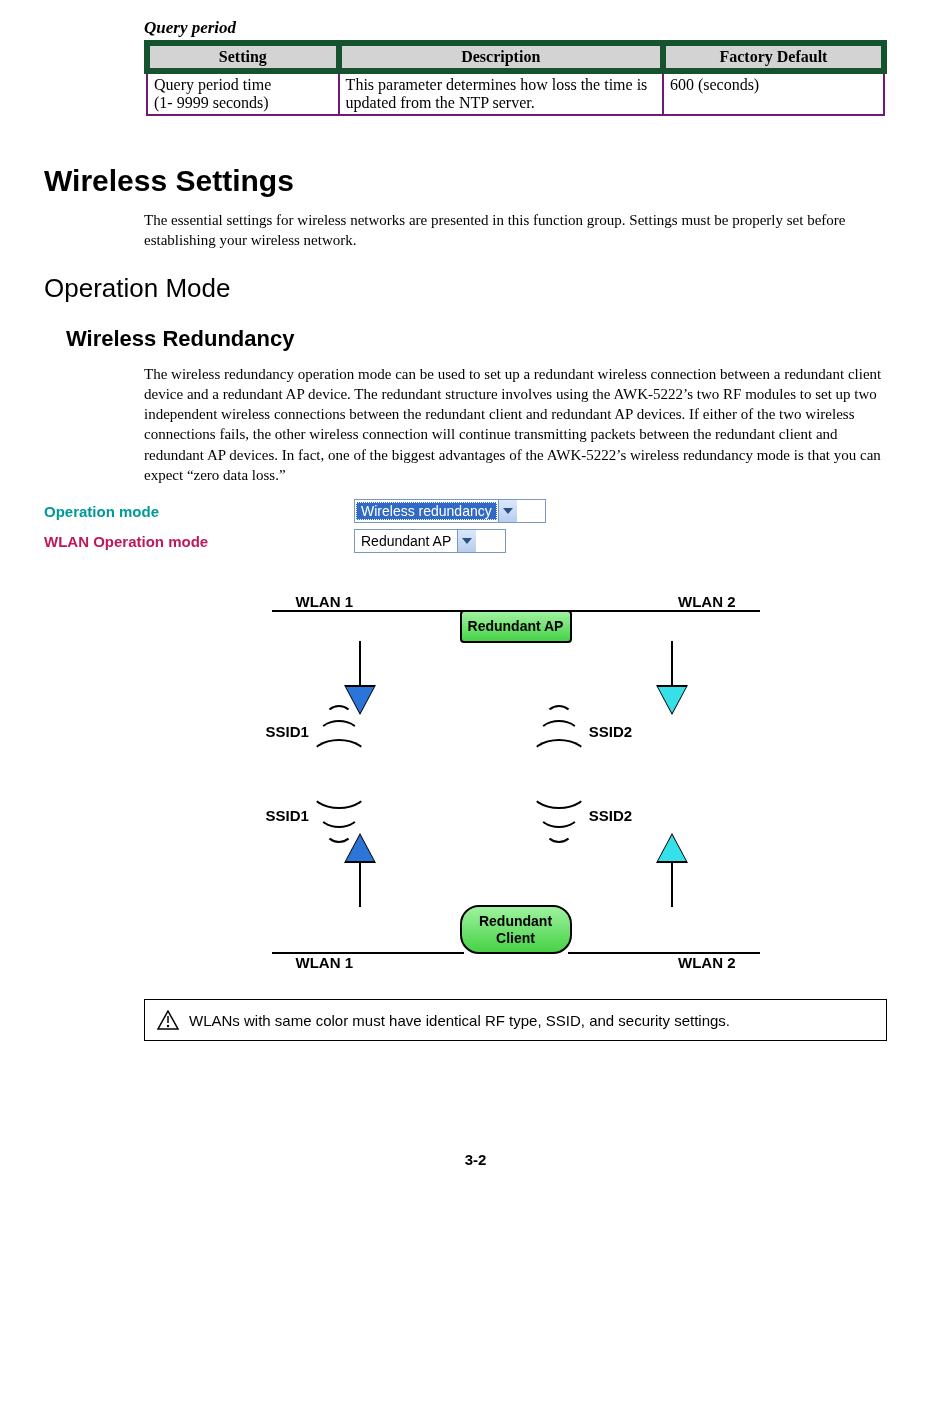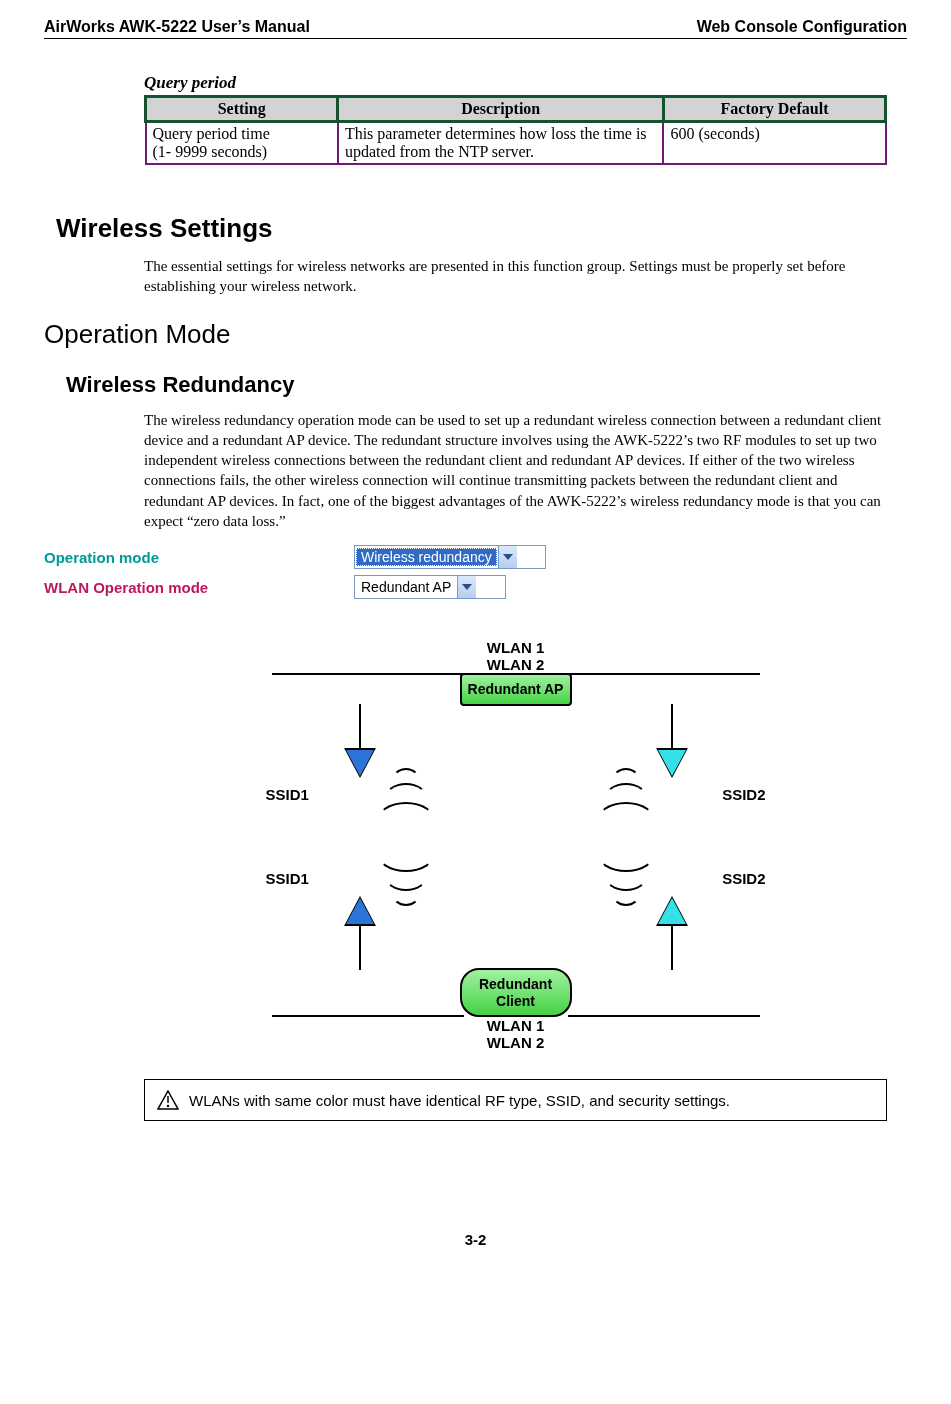--- a/index.html
+++ b/index.html
@@ -35,33 +35,33 @@
   }
   table.data-table {
     border-collapse: collapse;
     width: 100%;
     font-size: 16px;
   }
   table.data-table th {
     background: #d3d3d3;
     font-weight: bold;
     text-align: center;
-    border: 3px solid #14532d;
+    border: 6px solid #14532d;
     padding: 2px 6px;
   }
   table.data-table td {
     border: 2px solid #701a75;
     padding: 2px 6px;
     vertical-align: top;
   }
   h1.section {
     font-family: Arial, Helvetica, sans-serif;
     font-weight: bold;
-    font-size: 26px;
-    margin: 48px 0 10px 12px;
+    font-size: 30px;
+    margin: 48px 0 10px 0;
   }
   h2.subsection {
     font-family: Arial, Helvetica, sans-serif;
     font-weight: normal;
     font-size: 26px;
     margin: 22px 0 8px 0;
   }
   h3.subsub {
     font-family: Arial, Helvetica, sans-serif;
     font-weight: bold;
@@ -126,21 +126,20 @@
     font-family: Arial, Helvetica, sans-serif;
     font-size: 15px;
     font-weight: bold;
     color: #000;
   }
   .diagram-row {
     display: flex;
     justify-content: space-between;
     align-items: center;
     padding: 0 60px;
-    flex-direction: column;
   }
   .ap-box, .client-box {
     border: 2px solid #000;
     border-radius: 4px;
     text-align: center;
     font-size: 14px;
     line-height: 1.2;
     padding: 6px 4px;
     background: linear-gradient(#9ff29f, #46d246);
   }
@@ -182,21 +181,21 @@
   .arc1 { width: 24px; height: 10px; }
   .arc2 { width: 40px; height: 14px; }
   .arc3 { width: 56px; height: 18px; }
   .waves.flip { transform: scaleY(-1); }
   .hline-row {
     display:flex; align-items:center; padding: 0 36px;
   }
   .hline-row .seg { flex:1; height:2px; background:#000; }
   .hline-row .gap { width: 104px; }
   .ssid-row {
-    display:flex; justify-content:space-between; align-items:center;
+    display:flex; align-items:center;
     padding: 0 30px;
     margin-top: -14px;
     margin-bottom: -14px;
   }
   .note-box {
     border: 1px solid #000;
     padding: 10px 12px;
     font-family: Verdana, Geneva, sans-serif;
     font-size: 15px;
     display: flex;
@@ -224,24 +223,20 @@
   }
   .tri-border.down { border-top: 30px solid #000; }
   .tri-border.up   { border-bottom: 30px solid #000; }
   .tri-inner { position: relative; z-index: 1; }
 </style>
 </head>
 <body>
 
 <div class="page">
 
-  <div class="running-head">
-    <span>AirWorks AWK-5222 User’s Manual</span>
-    <span>Web Console Configuration</span>
-  </div>
 
   <div class="content-indent">
     <div class="table-caption">Query period</div>
     <table class="data-table">
       <thead>
         <tr>
           <th style="width:26%">Setting</th>
           <th style="width:44%">Description</th>
           <th style="width:30%">Factory Default</th>
         </tr>

